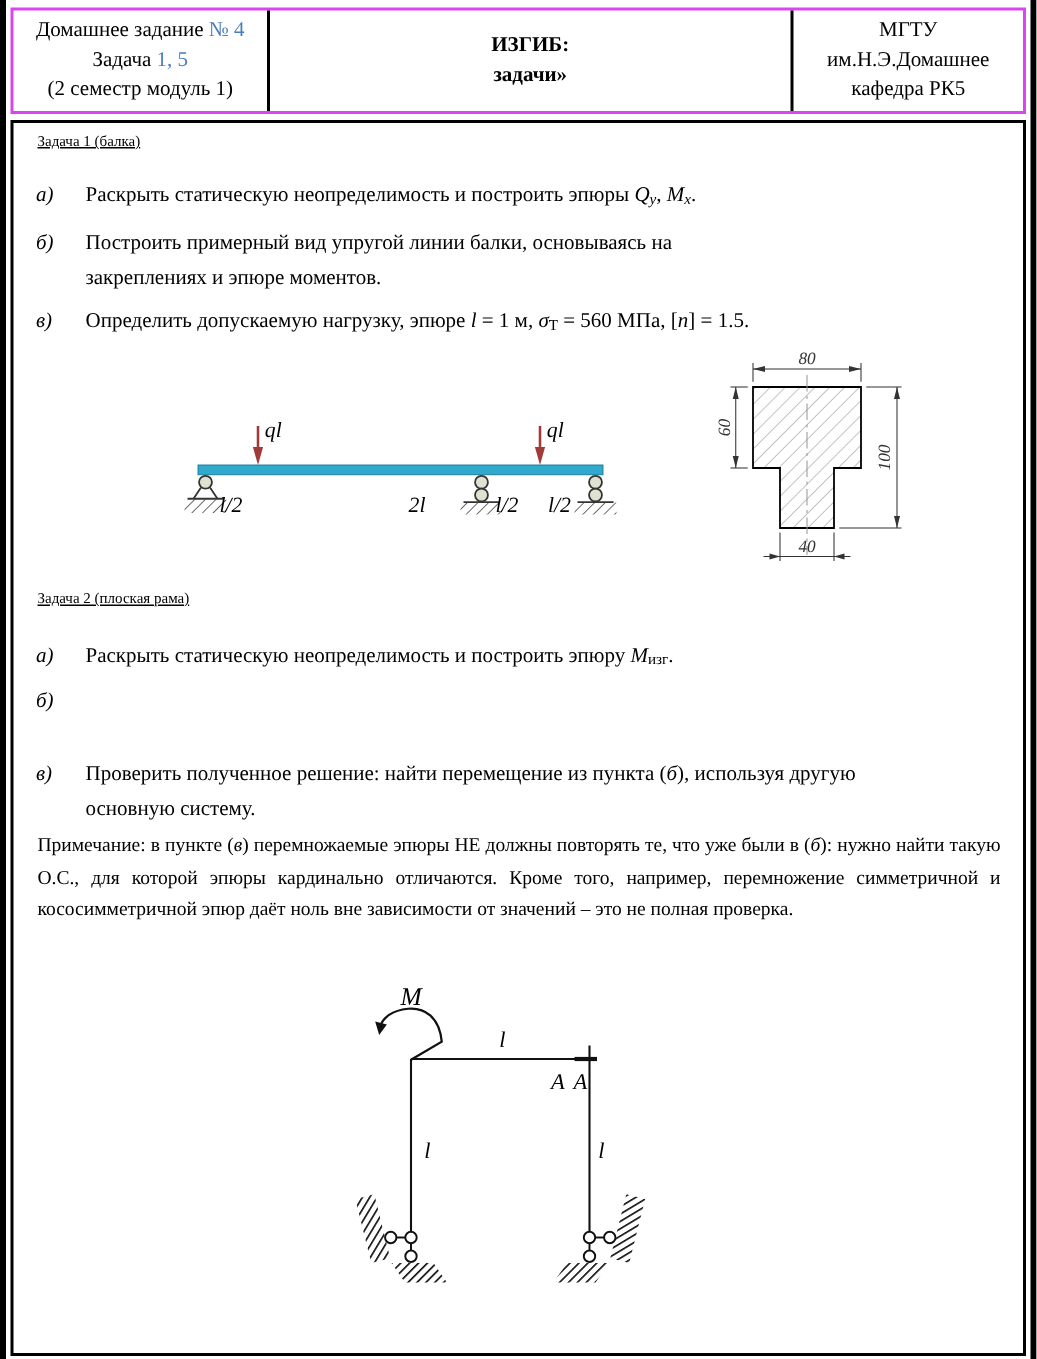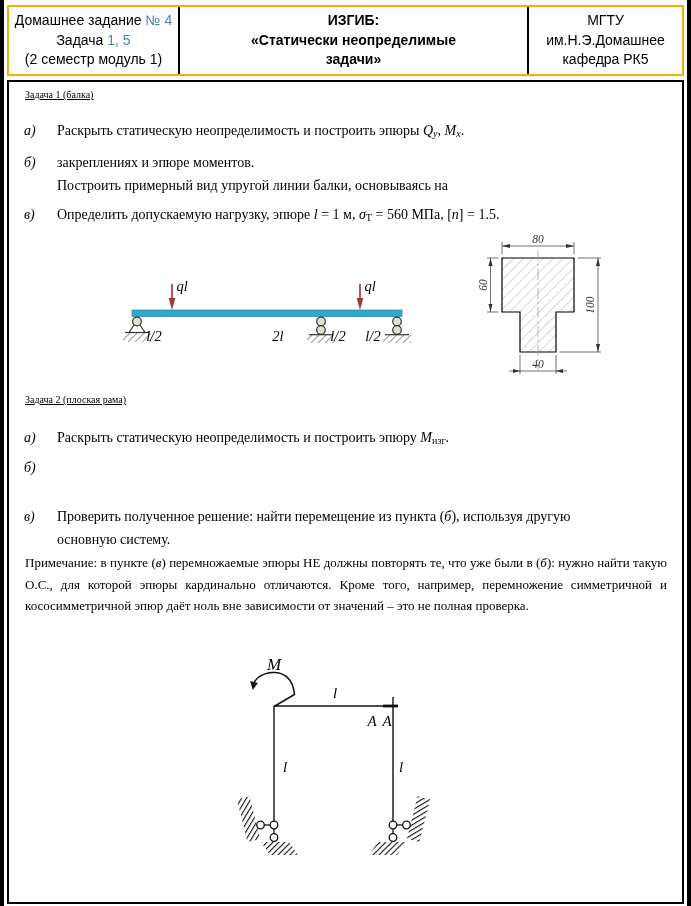--- a/index.html
+++ b/index.html
@@ -4,22 +4,22 @@
 <style>
   :root{
     --accent:#4a7ebd; --beam:#2faacd; --arrow:#a03b3a;
     --supfill:#dfe2d0; --ink:#000; --dim:#333;
   }
   *{margin:0;padding:0;box-sizing:border-box}
   body{background:#888;font-family:"Liberation Serif",serif}
   .page{position:relative;width:691px;height:906px;background:#fff;overflow:hidden;margin:0 auto}
   .edge{position:absolute;top:0;width:4px;height:906px;background:#000}
   .edge.l{left:0}.edge.r{right:0}
-  .hdr{position:absolute;left:7px;top:5px;width:677px;height:71px;border:2px solid #eab308;display:flex;
-       font-family:Liberation Sans, sans-serif;font-size:14px;line-height:19.5px;text-align:center}
+  .hdr{position:absolute;left:7px;top:5px;width:677px;height:71px;border:2px solid #d946ef;display:flex;
+       font-family:Liberation Serif, serif;font-size:14px;line-height:19.5px;text-align:center}
   .hcell{display:flex;flex-direction:column;justify-content:center}
   .hc1{width:169px}.hc2{width:349px;border-left:2px solid #000;font-weight:bold}
   .hc3{flex:1;border-left:2px solid #000}
   .bodybox{position:absolute;left:7px;top:80px;width:677px;height:824px;border:2px solid #000;background:#fff}
   .sec-title{position:absolute;left:25px;font-size:10px;text-decoration:underline;white-space:nowrap}
   .item{position:absolute;left:24px;display:flex;font-size:14px}
   .ilabel{width:33px;font-style:italic;flex:none;line-height:23px}
   .iline{white-space:nowrap;line-height:23px}
   .note{position:absolute;left:25px;top:552px;width:642px;font-size:13px;line-height:21.6px;text-align:justify}
   .it{font-style:italic}
@@ -42,21 +42,20 @@
   <div class="edge r"></div>
 
   <div class="hdr">
     <div class="hcell hc1">
       <div><span>Домашнее задание </span><span class="ac">№ 4</span></div>
       <div><span>Задача </span><span class="ac">1, 5</span></div>
       <div><span>(2 семестр модуль 1)</span></div>
     </div>
     <div class="hcell hc2">
       <div><span>ИЗГИБ:</span></div>
-      <div><span>«Статически неопределимые</span></div>
       <div><span>задачи»</span></div>
     </div>
     <div class="hcell hc3">
       <div><span>МГТУ</span></div>
       <div><span>им.Н.Э.Домашнее</span></div>
       <div><span>кафедра РК5</span></div>
     </div>
   </div>
 
   <div class="bodybox"></div>
@@ -65,22 +64,22 @@
 
   <div class="item" style="top:119px">
     <span class="ilabel">а)</span>
     <div>
         <div class="iline"><span>Раскрыть статическую неопределимость и построить эпюры </span><span class="it">Q</span><span class="it sb">y</span><span>, </span><span class="it">M</span><span class="it sb">x</span><span>.</span></div>
       </div>
   </div>
   <div class="item" style="top:151px">
     <span class="ilabel">б)</span>
     <div>
+      <div class="iline"><span>Построить примерный вид упругой линии балки, основываясь на</span></div>
       <div class="iline"><span>закреплениях и эпюре моментов.</span></div>
-      <div class="iline"><span>Построить примерный вид упругой линии балки, основываясь на</span></div>
     </div>
   </div>
   <div class="item" style="top:203px">
     <span class="ilabel">в)</span>
     <div>
         <div class="iline"><span>Определить допускаемую нагрузку, эпюре </span><span class="it">l</span><span> = 1 м, </span><span class="it">σ</span><span class="sb">Т</span><span> = 560 МПа, [</span><span class="it">n</span><span>] = 1.5.</span></div>
       </div>
   </div>
 
   <svg style="left:88px;top:240px" width="370" height="112" viewBox="0 0 370 112">

